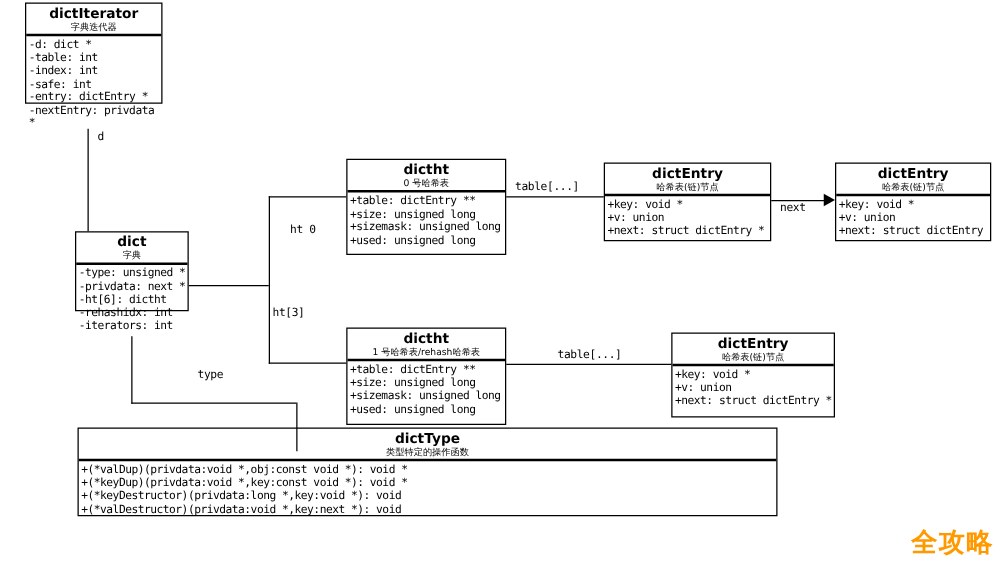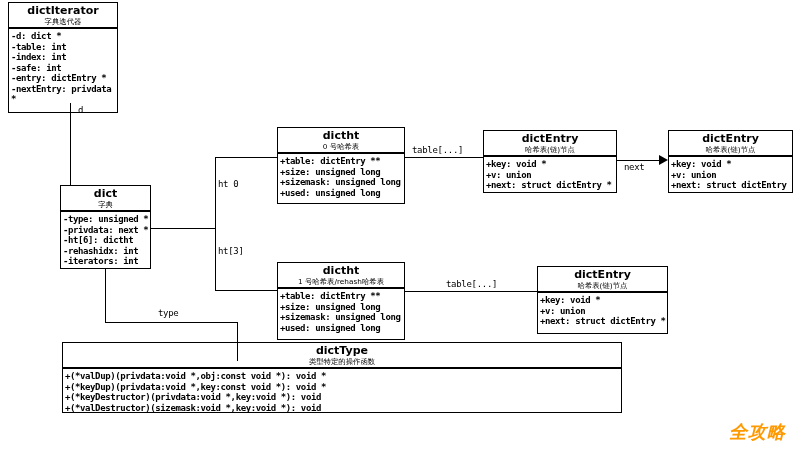--- a/index.html
+++ b/index.html
@@ -2,52 +2,52 @@
 <html><head>
 <meta charset="utf-8">
 <style>
   html,body{margin:0;padding:0;background:#ffffff;}
   #canvas{position:relative;width:800px;height:453px;background:#ffffff;overflow:hidden;
           font-family:"DejaVu Sans Mono",monospace;color:#000;}
   .uml-box{position:absolute;background:#ffffff;border:1px solid #000;box-sizing:border-box;}
   .uml-head{border-bottom:2px solid #000;text-align:center;padding:1px 0 1px 0;}
   .uml-title{font-family:"DejaVu Sans",sans-serif;font-weight:bold;font-size:11px;line-height:13px;}
   .uml-sub{font-family:"DejaVu Sans",sans-serif;font-size:8px;line-height:9px;transform:scale(.92);}
-  .uml-attrs{padding:2px 1px 0 2px;overflow:hidden;font-weight:bold;}
+  .uml-attrs{padding:2px 1px 0 2px;overflow:hidden;}
   .attr{font-size:9px;line-height:10.5px;white-space:nowrap;letter-spacing:-0.4px;}
   .line-h{position:absolute;height:1px;background:#000;}
   .line-v{position:absolute;width:1px;background:#000;}
   .edge-label{position:absolute;font-size:9px;line-height:10px;letter-spacing:-0.3px;background:transparent;}
   .arrow-right{position:absolute;width:0;height:0;border-top:5px solid transparent;
                border-bottom:5px solid transparent;border-left:9px solid #000;}
   .watermark{position:absolute;font-family:"DejaVu Sans",sans-serif;font-weight:bold;
-             font-size:18px;letter-spacing:1px;font-style:italic;}
+             font-size:21px;letter-spacing:1px;}
 </style>
 </head>
 <body>
 
 <div id="canvas">
 
-  <div class="uml-box" style="left:8px;top:2px;width:110px;height:111px">
+  <div class="uml-box" style="left:20px;top:2px;width:110px;height:81px">
     <div class="uml-head">
       <div class="uml-title">dictIterator</div>
       <div class="uml-sub">字典迭代器</div>
     </div>
     <div class="uml-attrs">
         <div class="attr">-d: dict *</div>
         <div class="attr">-table: int</div>
         <div class="attr">-index: int</div>
         <div class="attr">-safe: int</div>
         <div class="attr">-entry: dictEntry *</div>
         <div class="attr">-nextEntry: privdata</div>
         <div class="attr">*</div>
       </div>
   </div>
 
-  <div class="uml-box" style="left:60px;top:185px;width:91px;height:84px">
+  <div class="uml-box" style="left:60px;top:185px;width:91px;height:64px">
     <div class="uml-head">
       <div class="uml-title">dict</div>
       <div class="uml-sub">字典</div>
     </div>
     <div class="uml-attrs">
         <div class="attr">-type: unsigned *</div>
         <div class="attr">-privdata: next *</div>
         <div class="attr">-ht[6]: dictht</div>
         <div class="attr">-rehashidx: int</div>
         <div class="attr">-iterators: int</div>
@@ -117,39 +117,39 @@
   </div>
 
   <div class="uml-box" style="left:62px;top:342px;width:560px;height:71px">
     <div class="uml-head">
       <div class="uml-title">dictType</div>
       <div class="uml-sub">类型特定的操作函数</div>
     </div>
     <div class="uml-attrs">
         <div class="attr">+(*valDup)(privdata:void *,obj:const void *): void *</div>
         <div class="attr">+(*keyDup)(privdata:void *,key:const void *): void *</div>
-        <div class="attr">+(*keyDestructor)(privdata:void *,key:void *): void</div>
-        <div class="attr">+(*valDestructor)(sizemask:void *,key:void *): void</div>
+        <div class="attr">+(*keyDestructor)(privdata:long *,key:void *): void</div>
+        <div class="attr">+(*valDestructor)(privdata:void *,key:next *): void</div>
       </div>
   </div>
 
   <div class="line-v" style="left:70px;top:103px;height:82px"></div>
   <div class="edge-label" style="left:78px;top:105px">d</div>
 
   <div class="line-h" style="left:151px;top:228px;width:64px"></div>
   <div class="line-v" style="left:215px;top:157px;height:134px"></div>
   <div class="line-h" style="left:215px;top:157px;width:62px"></div>
   <div class="line-h" style="left:215px;top:290px;width:62px"></div>
-  <div class="edge-label" style="left:218px;top:179px">ht 0</div>
+  <div class="edge-label" style="left:232px;top:179px">ht 0</div>
   <div class="edge-label" style="left:218px;top:246px">ht[3]</div>
 
   <div class="line-v" style="left:105px;top:269px;height:54px"></div>
   <div class="line-h" style="left:105px;top:322px;width:132px"></div>
   <div class="line-v" style="left:237px;top:322px;height:39px"></div>
-  <div class="edge-label" style="left:158px;top:308px">type</div>
+  <div class="edge-label" style="left:158px;top:295px">type</div>
 
   <div class="line-h" style="left:405px;top:157px;width:78px"></div>
   <div class="edge-label" style="left:412px;top:145px">table[...]</div>
 
   <div class="line-h" style="left:617px;top:160px;width:43px"></div>
   <div class="arrow-right" style="left:659px;top:155px"></div>
   <div class="edge-label" style="left:624px;top:162px">next</div>
 
   <div class="line-h" style="left:405px;top:291px;width:132px"></div>
   <div class="edge-label" style="left:446px;top:279px">table[...]</div>

